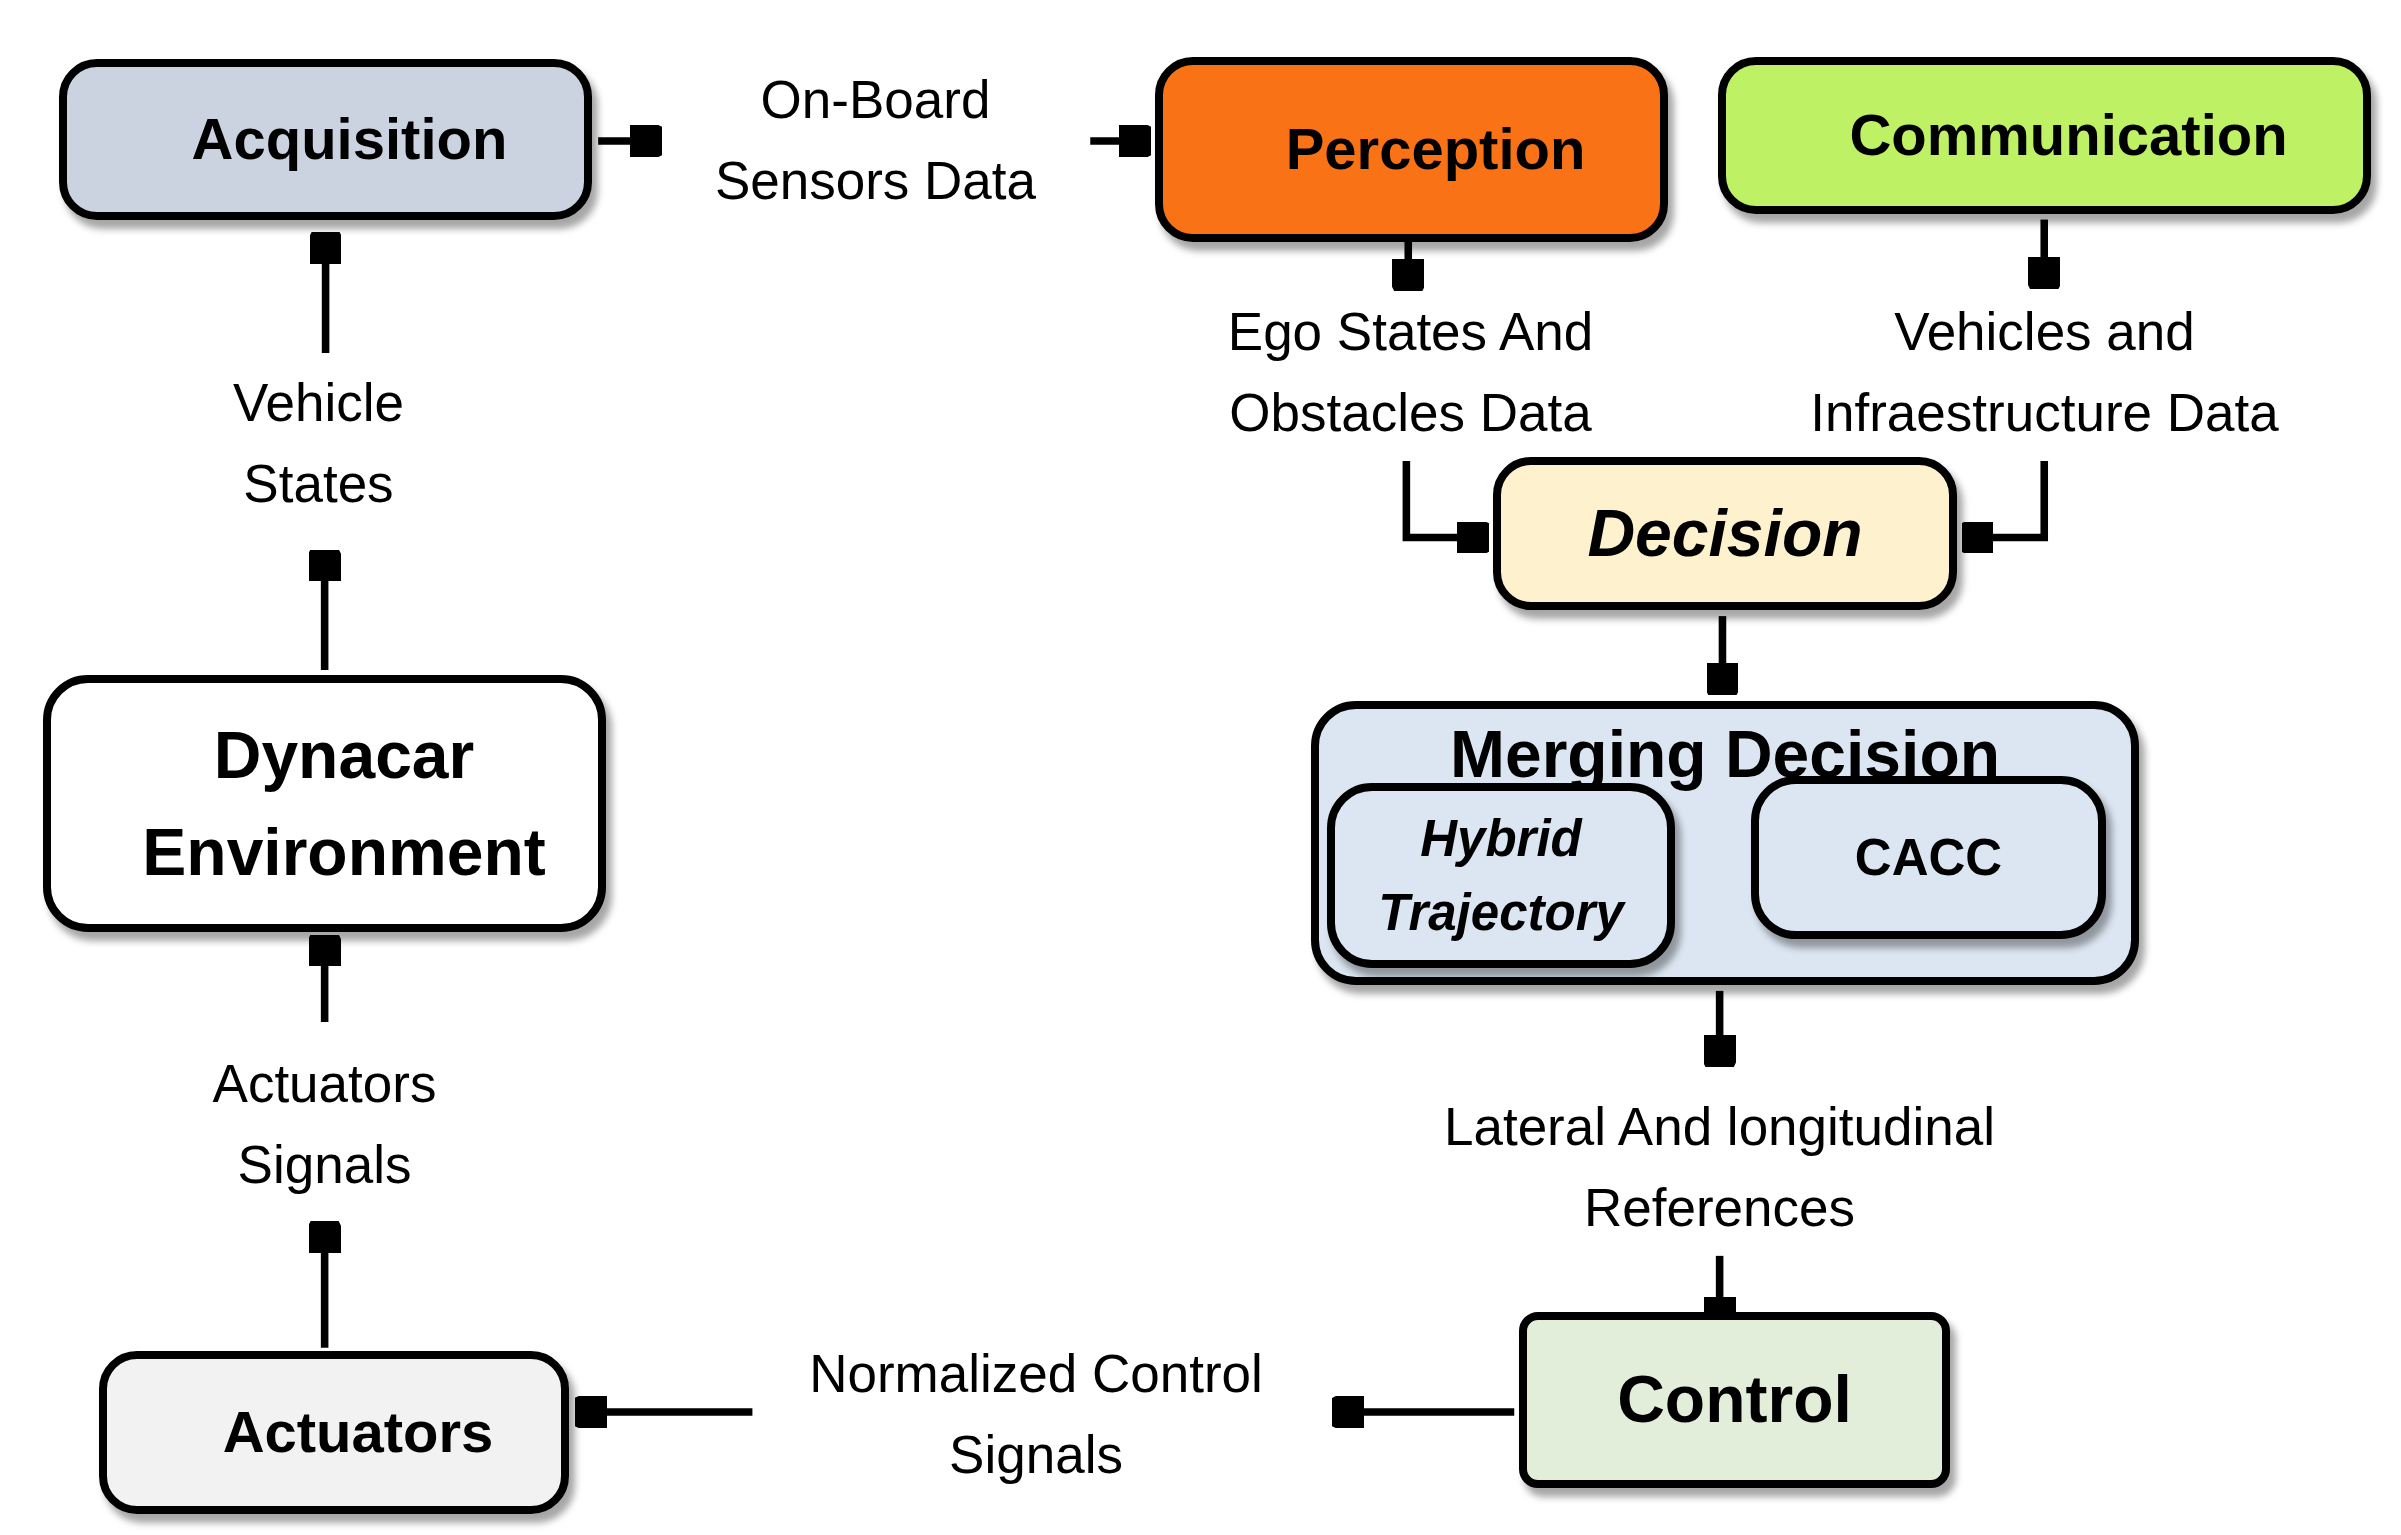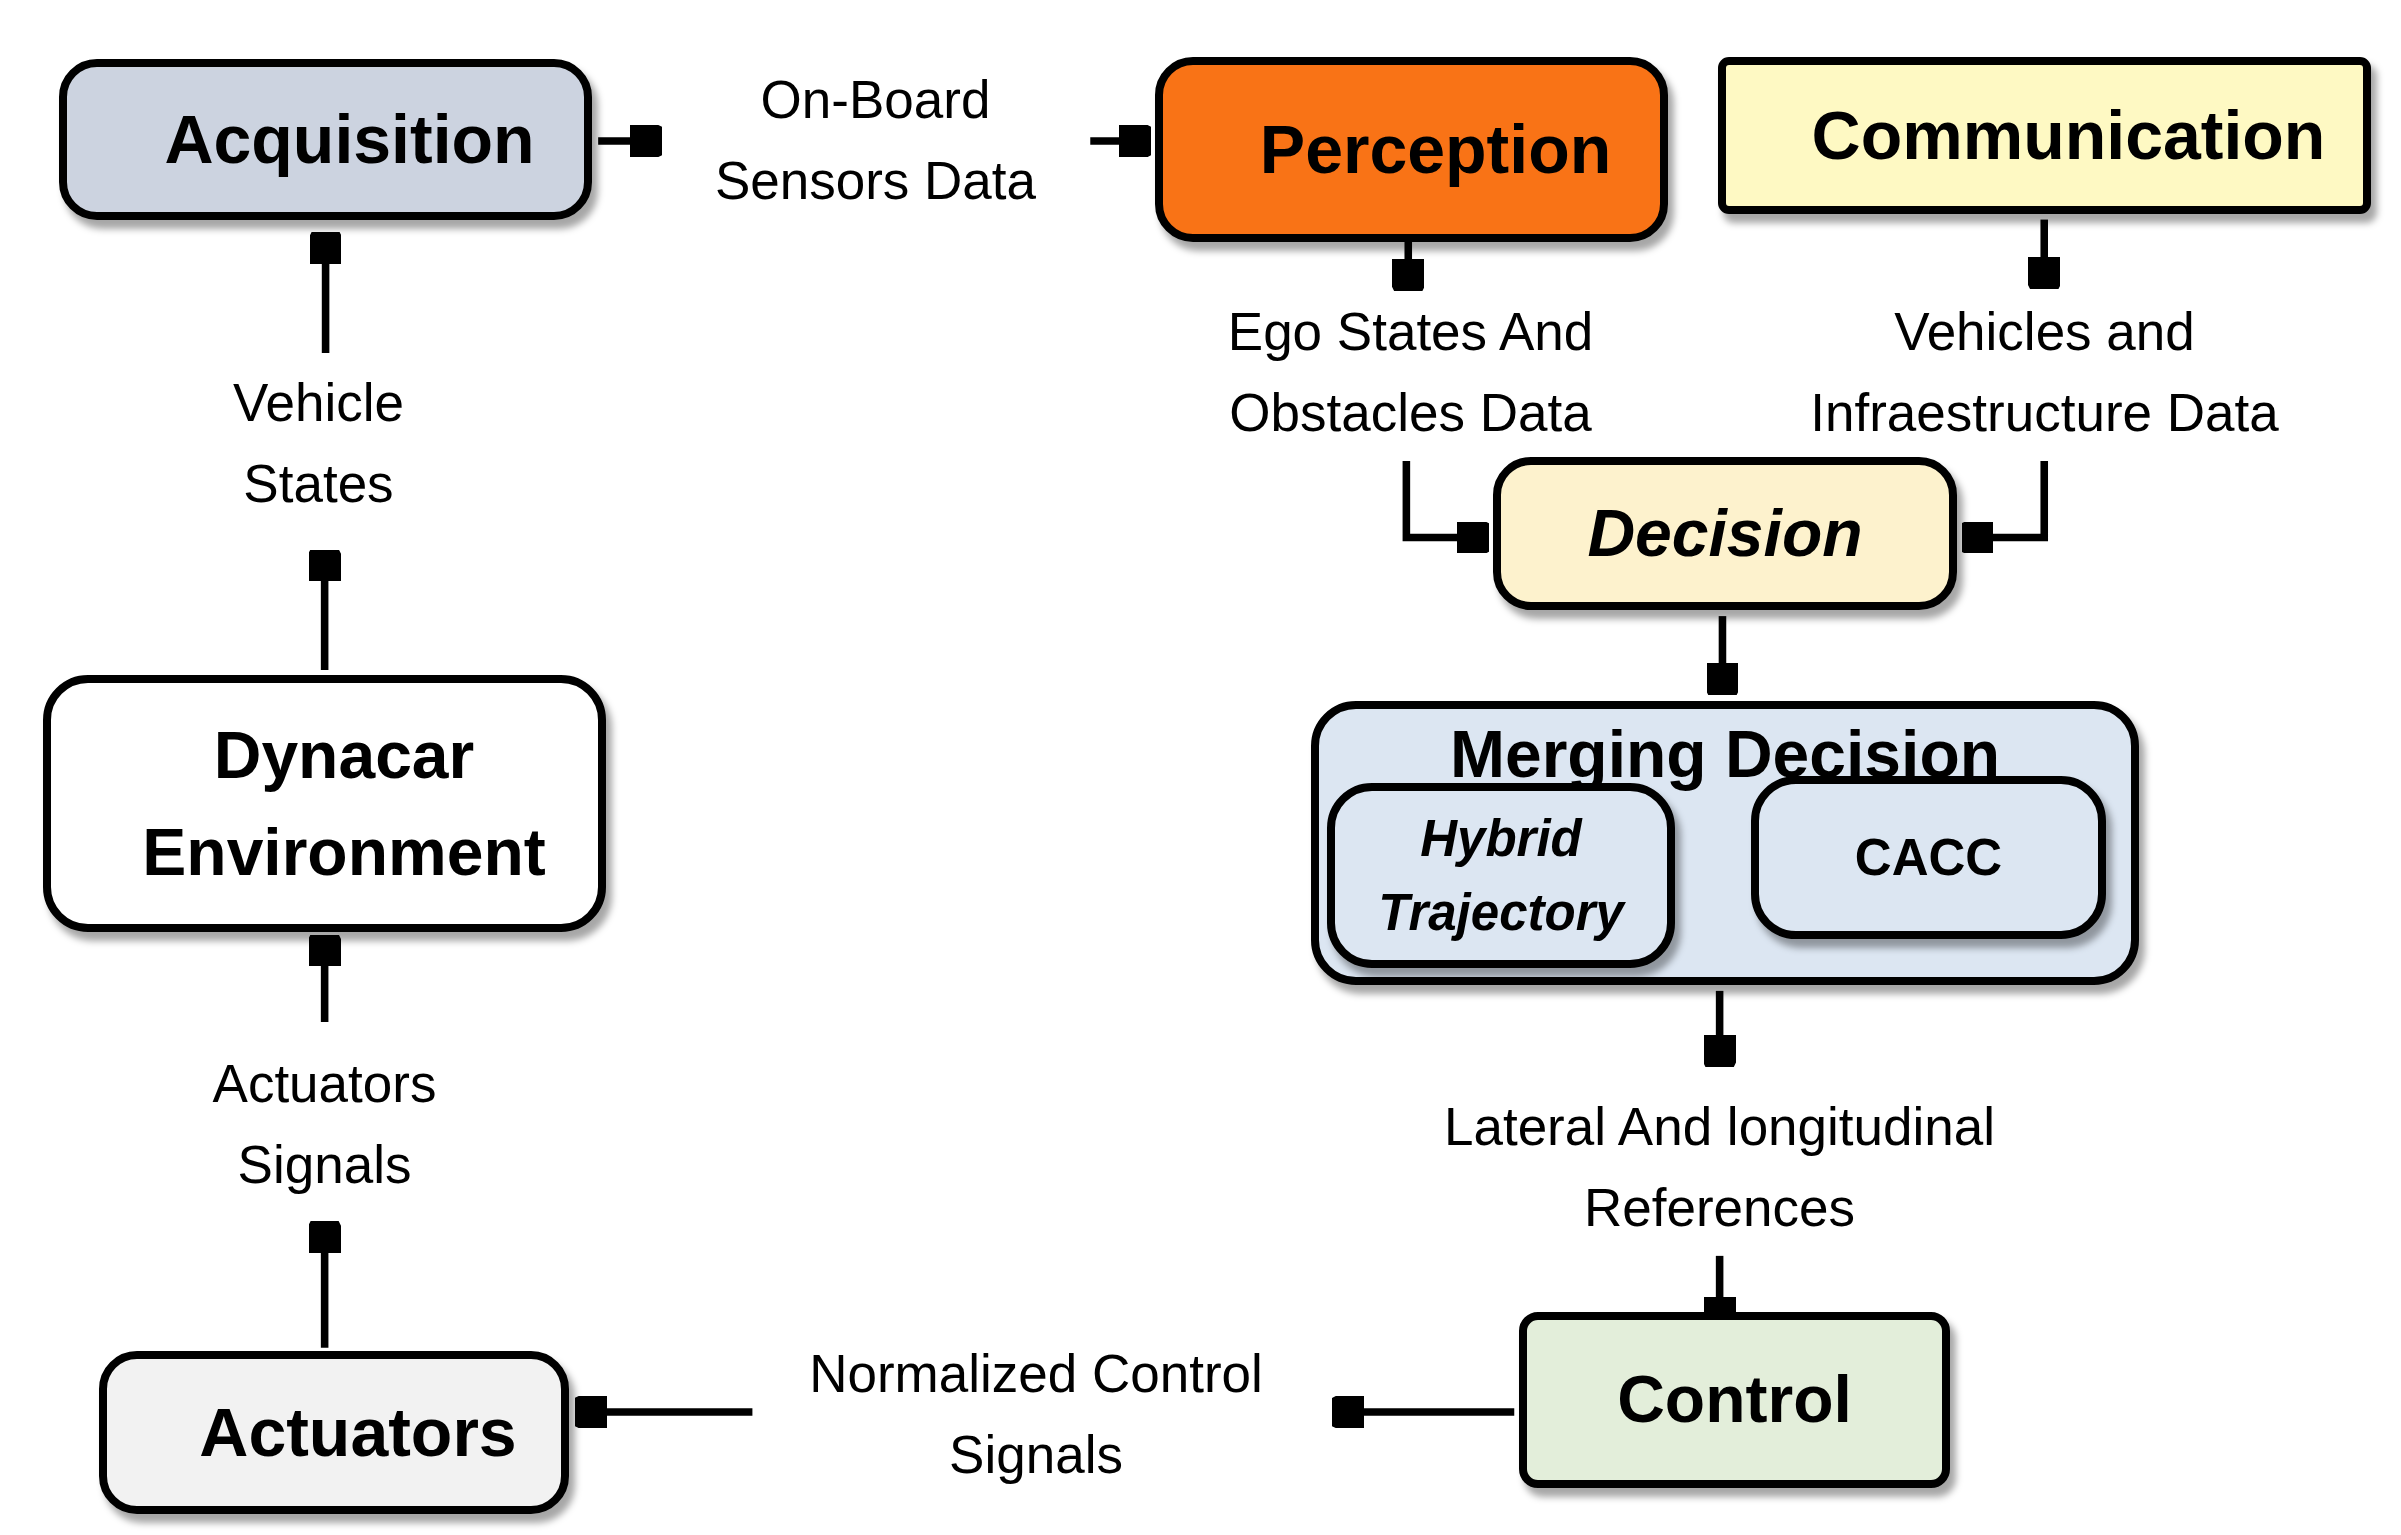--- a/index.html
+++ b/index.html
@@ -36,21 +36,21 @@
     display: flex;
     flex-direction: column;
     align-items: center;
     justify-content: center;
     text-align: center;
     font-weight: bold;
     box-shadow: 5.7px 8.5px 7.6px rgba(0,0,0,0.35);
     line-height: 1.08;
   }
   .box.r45 { border-radius: 45px; }
-  .f72 { font-size: 68px; padding-left: 48px; }
+  .f72 { font-size: 58px; padding-left: 48px; }
   .f70 { font-size: 66px; }
   .f54 { font-size: 51px; line-height: 74px; }
   .merging-box {
     justify-content: flex-start;
     padding-top: 5.7px;
   }
   .merging-title {
     font-size: 66px;
     font-weight: bold;
     line-height: 79px;
@@ -94,21 +94,21 @@
   </svg>
 
   <div class="box f72" style="left: 59px; top: 59px; width: 533px; height: 161px; background-color: rgb(204, 211, 224);">
     <span>Acquisition</span>
   </div>
 
   <div class="box f72" style="left: 1155px; top: 57px; width: 513px; height: 185px; background-color: #f97316;">
     <span>Perception</span>
   </div>
 
-  <div class="box f72" style="left: 1718px; top: 57px; width: 653px; height: 157px; background-color: #fef9c3; border-radius: 11px;">
+  <div class="box f72" style="left: 1718px; top: 57px; width: 653px; height: 157px; background-color: #bef264;">
     <span>Communication</span>
   </div>
 
   <div class="box f70" style="left: 1493px; top: 457px; width: 464px; height: 153px; background-color: rgb(253, 242, 205); font-style: italic;">
     <span>Decision</span>
   </div>
 
   <div class="box r45 merging-box" style="left: 1311px; top: 701px; width: 828px; height: 284px; background-color: rgb(220, 230, 242);">
     <div class="merging-title">Merging Decision</div>
   </div>

